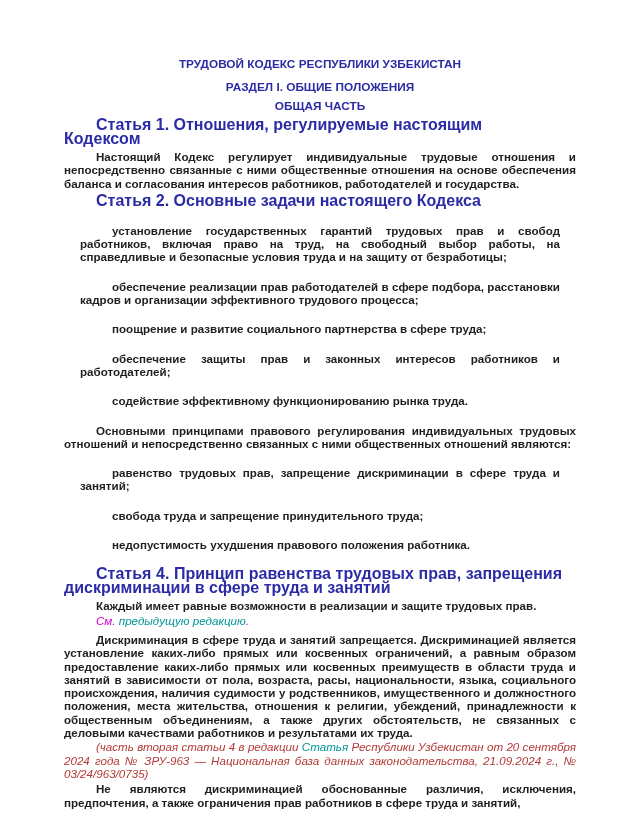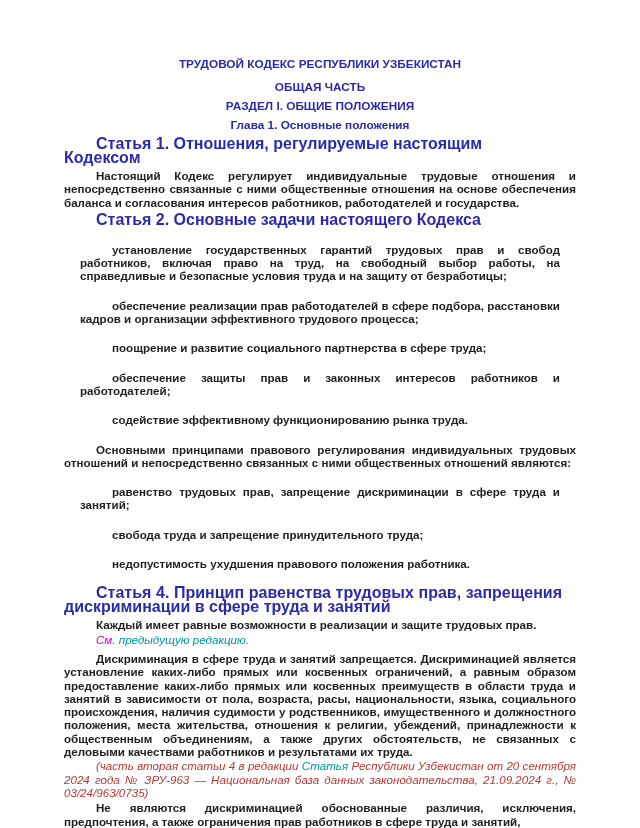--- a/index.html
+++ b/index.html
@@ -75,23 +75,22 @@
     margin: 1px 0 2px 0;
   }
   .items .para { margin: 16px; }
 </style>
 </head>
 <body>
 
 <div class="page">
 
   <div class="center-heading doc-title">ТРУДОВОЙ КОДЕКС РЕСПУБЛИКИ УЗБЕКИСТАН</div>
+  <div class="center-heading">РАЗДЕЛ I. ОБЩИЕ ПОЛОЖЕНИЯ</div>
   <div class="center-heading">ОБЩАЯ ЧАСТЬ</div>
-  <div class="center-heading">РАЗДЕЛ I. ОБЩИЕ ПОЛОЖЕНИЯ</div>
-  <div class="center-heading">Глава 1. Основные положения</div>
 
   <div class="article-heading">Статья 1. Отношения, регулируемые настоящим Кодексом</div>
   <div class="para spaced-top">Настоящий Кодекс регулирует индивидуальные трудовые отношения и непосредственно связанные с ними общественные отношения на основе обеспечения баланса и согласования интересов работников, работодателей и государства.</div>
 
   <div class="article-heading">Статья 2. Основные задачи настоящего Кодекса</div>
   <div class="items">
     <div class="para">установление государственных гарантий трудовых прав и свобод работников, включая право на труд, на свободный выбор работы, на справедливые и безопасные условия труда и на защиту от безработицы;</div>
     <div class="para">обеспечение реализации прав работодателей в сфере подбора, расстановки кадров и организации эффективного трудового процесса;</div>
     <div class="para">поощрение и развитие социального партнерства в сфере труда;</div>
     <div class="para">обеспечение защиты прав и законных интересов работников и работодателей;</div>

